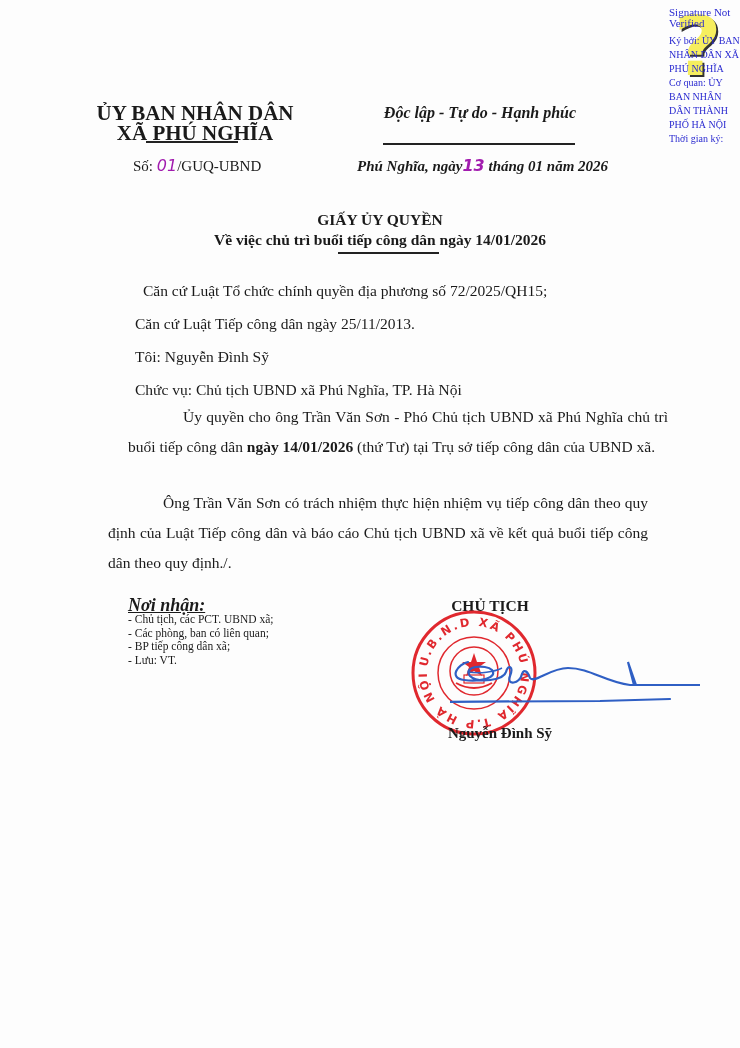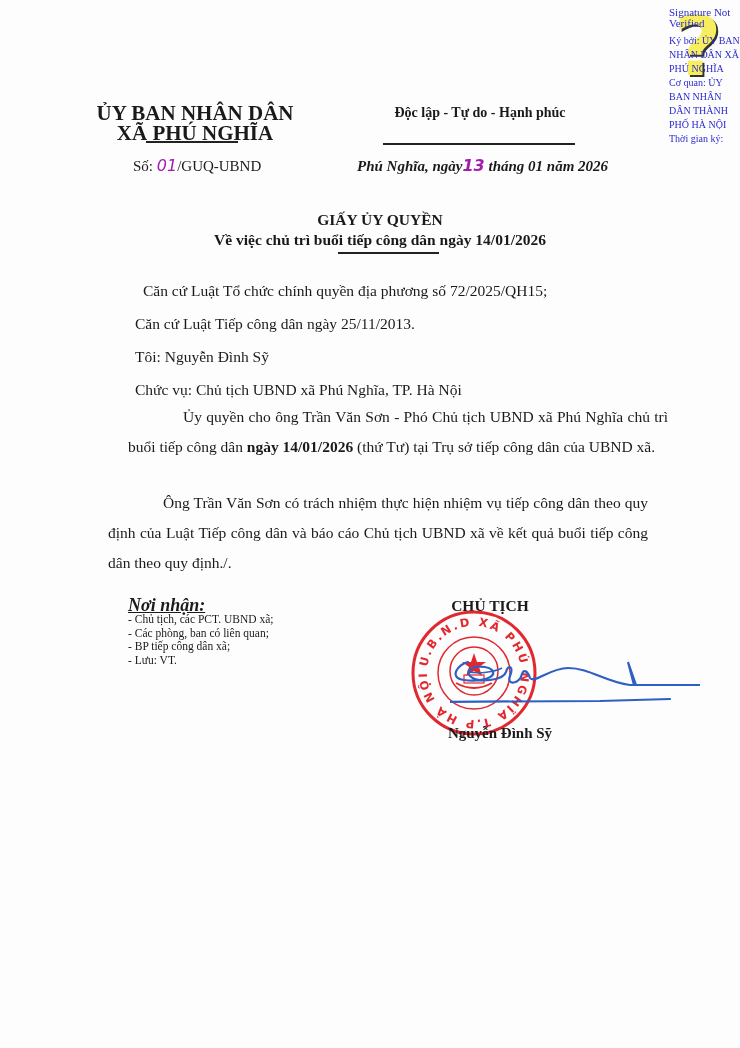--- a/index.html
+++ b/index.html
@@ -17,21 +17,21 @@
       position: absolute; left: 8px; top: 2px; font-family: "DejaVu Sans", sans-serif;
       font-size: 82px; font-weight: bold; color: #f6ee5e; line-height: 1;
       text-shadow: 2px 2px 0 #333;
     }
     .sigbox .t1 { position: absolute; left: 3px; top: 3px; font-size: 11px; line-height: 11px; }
     .sigbox .t2 { position: absolute; left: 3px; top: 30px; font-size: 10px; line-height: 14px; width: 72px; }
 
     .header-left { left: 90px; top: 103px; width: 210px; text-align: center; }
     .header-right { left: 300px; top: 103px; width: 360px; text-align: center; }
     .hb { font-weight: bold; font-size: 21px; line-height: 20px; white-space: nowrap; }
-    .hb.sm { font-size: 14px; }
+    .hb.sm { font-size: 16px; font-style: italic; }
     .uline { position: absolute; height: 1.5px; background: #222; }
 
     .so { left: 133px; top: 156px; font-size: 15px; white-space: nowrap; }
     .so .hand, .date .hand { font-family: "DejaVu Sans", sans-serif; font-style: italic; color: #a21caf; font-size: 16px; }
     .date { left: 357px; top: 156px; font-size: 15px; font-style: italic; white-space: nowrap; font-weight: bold; }
 
     .title { left: 120px; top: 210px; width: 520px; text-align: center; font-weight: bold; font-size: 15.5px; line-height: 20px; }
 
     .para { left: 135px; font-size: 15.5px; white-space: nowrap; }
     .block { left: 108px; width: 540px; font-size: 15.5px; line-height: 30px; text-align: justify; }

